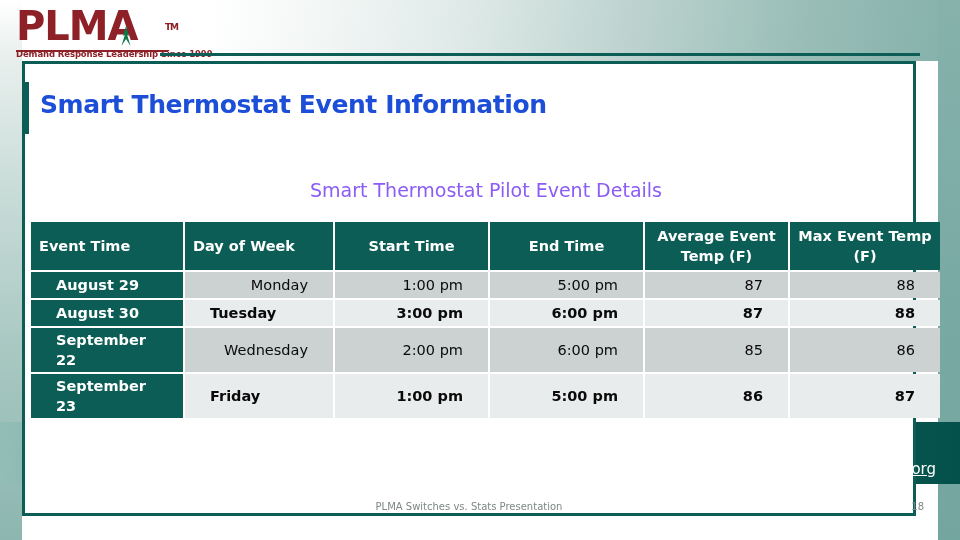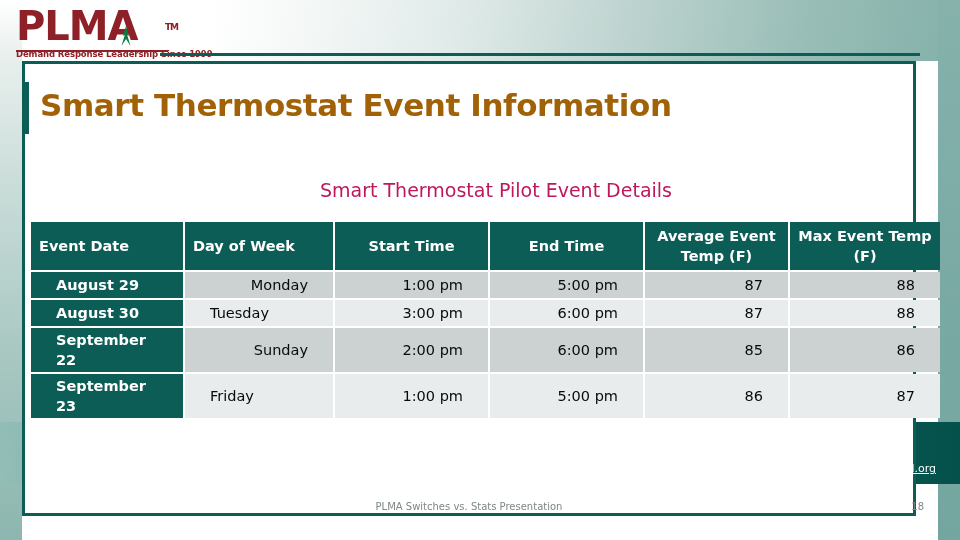--- a/index.html
+++ b/index.html
@@ -179,39 +179,39 @@
     background: #0c5d55;
     z-index: 5;
   }
   .slide-title {
     position: absolute;
     left: 40px;
     top: 82px;
     width: 860px;
     font-family: "DejaVu Sans", sans-serif;
     font-weight: bold;
-    font-size: 31px;
+    font-size: 25px;
     line-height: 46px;
-    color: #a16207;
+    color: #1d4ed8;
     letter-spacing: -0.4px;
     white-space: nowrap;
     z-index: 5;
   }
 
   
   .subtitle {
     position: absolute;
-    left: 46px;
+    left: 36px;
     top: 178px;
     width: 900px;
     text-align: center;
     font-family: "DejaVu Sans", sans-serif;
     font-size: 19px;
     line-height: 24px;
-    color: #be185d;
+    color: #8b5cf6;
     z-index: 5;
   }
 
   
   .tbl-wrap {
     position: absolute;
     left: 29px;
     top: 220px;
     width: 903px;
     z-index: 5;
@@ -247,21 +247,21 @@
     box-sizing: border-box;
     vertical-align: middle;
   }
   table.evt td.datecell {
     background: #0c5d55;
     color: #ffffff;
     font-weight: bold;
     text-align: left;
   }
   table.evt tr.odd td.plain  { background: #ccd1d1; text-align: right; }
-  table.evt tr.even td.plain { background: #e9ecec; }
+  table.evt tr.even td.plain { background: #e9ecec; font-weight: bold; }
   table.evt td.left  { text-align: left; }
   table.evt td.right { text-align: right; }
 
   
   .c0 { width: 152px; }
   .c1 { width: 148px; }
   .c2 { width: 153px; }
   .c3 { width: 153px; }
   .c4 { width: 143px; }
   .c5 { width: 150px; }
@@ -287,21 +287,21 @@
     font-size: 10px;
     line-height: 14px;
     color: #7d8786;
     z-index: 7;
   }
   .footer-url {
     position: absolute;
     right: 24px;
     bottom: 8px;
     font-family: "DejaVu Sans", sans-serif;
-    font-size: 11px;
+    font-size: 15px;
     line-height: 14px;
     color: #ffffff;
     text-decoration: underline;
     z-index: 8;
     white-space: nowrap;
     margin-left: 20px;
   }
 </style>
 </head>
 <body>
@@ -342,21 +342,21 @@
       <colgroup>
         <col class="c0">
           <col class="c1">
           <col class="c2">
         <col class="c3">
           <col class="c4">
           <col class="c5">
       </colgroup>
       <thead>
         <tr>
-          <th class="h-left">Event Date</th>
+          <th class="h-left">Event Time</th>
           <th class="h-left">Day of Week</th>
           <th class="h-center">Start Time</th>
           <th class="h-center">End Time</th>
           <th class="h-center">Average Event Temp (F)</th>
           <th class="h-center">Max Event Temp (F)</th>
         </tr>
       </thead>
       <tbody>
         <tr class="odd">
           <td class="datecell">August 29</td>
@@ -369,21 +369,21 @@
         <tr class="even">
           <td class="datecell">August 30</td>
           <td class="plain left">Tuesday</td>
           <td class="plain right">3:00 pm</td>
           <td class="plain right">6:00 pm</td>
           <td class="plain right">87</td>
           <td class="plain right">88</td>
         </tr>
         <tr class="odd">
           <td class="datecell">September 22</td>
-          <td class="plain left">Sunday</td>
+          <td class="plain left">Wednesday</td>
           <td class="plain right">2:00 pm</td>
           <td class="plain right">6:00 pm</td>
           <td class="plain right">85</td>
           <td class="plain right">86</td>
         </tr>
         <tr class="even">
           <td class="datecell">September 23</td>
           <td class="plain left">Friday</td>
           <td class="plain right">1:00 pm</td>
           <td class="plain right">5:00 pm</td>

